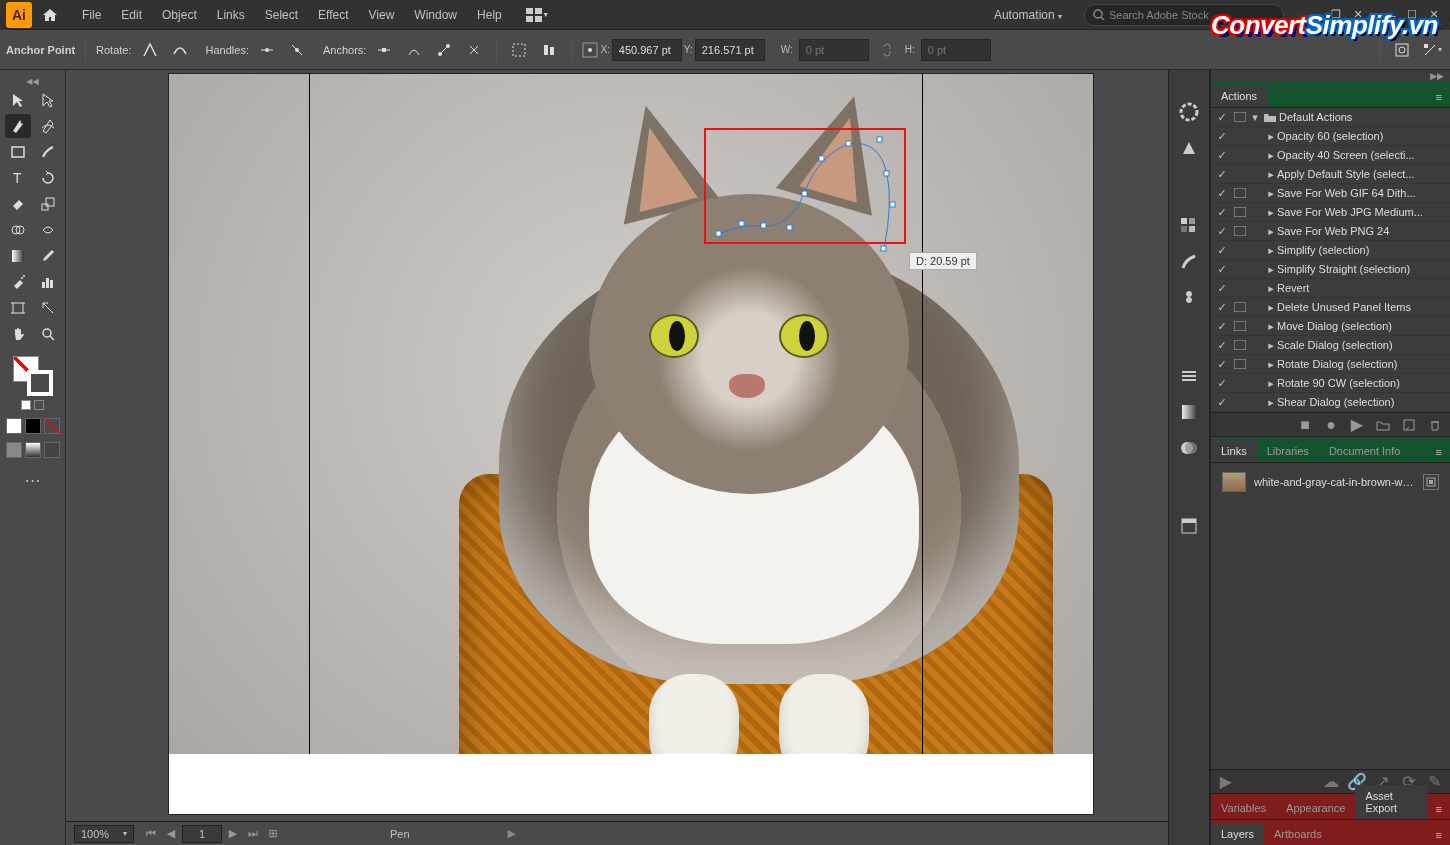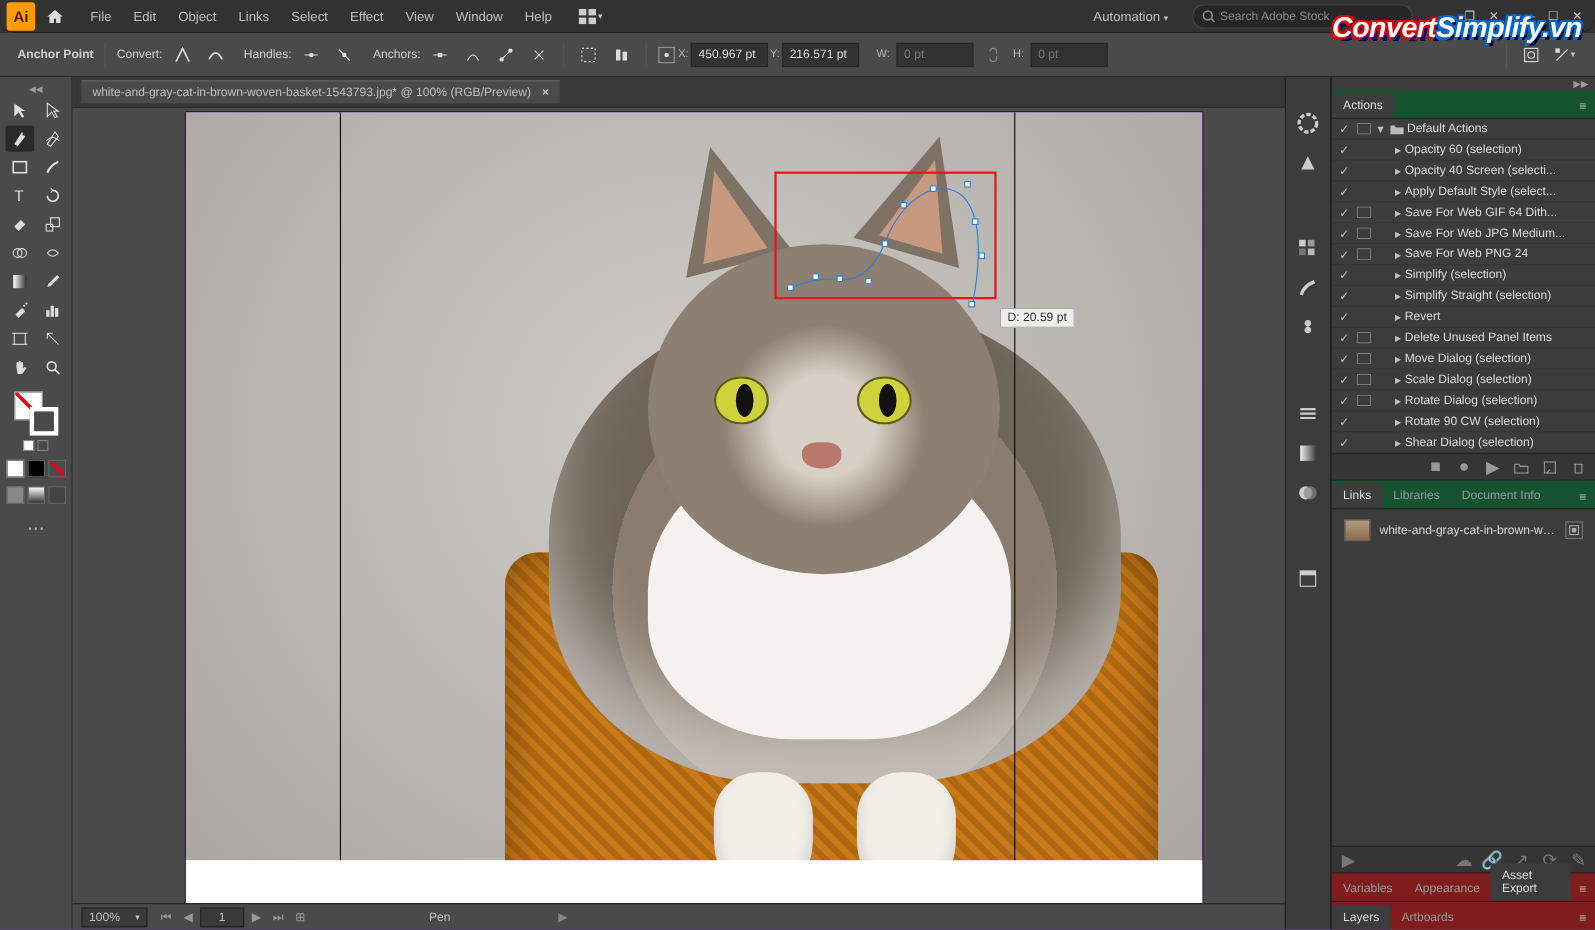--- a/index.html
+++ b/index.html
@@ -10,21 +10,21 @@
 .app-logo { width: 26px; height: 26px; background: #ff9a00; color: #4b1e04; font-weight: 900; font-size: 14px; display: flex; align-items: center; justify-content: center; border-radius: 3px; margin-right: 6px; }
 .home-icon { width: 24px; height: 24px; display: flex; align-items: center; justify-content: center; margin-right: 10px; cursor: pointer; }
 .menu-item { padding: 4px 10px; cursor: pointer; }
 .grid-icon-btn { margin-left: 10px; width: 30px; display:flex; align-items:center; justify-content:center; cursor:pointer; }
 .menubar-right { margin-left: auto; display: flex; align-items: center; gap: 12px; }
 .search-stock { width: 200px; height: 22px; background: #262626; border: 1px solid #444; border-radius: 10px; display: flex; align-items: center; padding: 0 8px; gap: 4px; font-size: 11px; color: #888; }
 .win-controls { display: flex; gap: 2px; margin-left: 8px; }
 .win-btn { width: 20px; height: 18px; display:flex; align-items:center; justify-content:center; cursor:pointer; font-size:11px; }
 
 
-.optionsbar { height: 40px; background: #4a4a4a; border-bottom: 1px solid #2a2a2a; display: flex; align-items: center; padding: 0 16px; font-size: 11px; gap: 6px; }
+.optionsbar { height: 40px; background: #4a4a4a; border-bottom: 1px solid #2a2a2a; display: flex; align-items: center; padding: 0 6px; font-size: 11px; gap: 6px; }
 .opt-label { color: #d0d0d0; }
 .opt-btn { width: 24px; height: 24px; display:flex; align-items:center; justify-content:center; border: 1px solid transparent; cursor:pointer; }
 .opt-sep { width: 1px; height: 24px; background: #555; margin: 0 4px; }
 .opt-field { height: 22px; background: #323232; border: 1px solid #262626; color: #ddd; font-size: 11px; padding: 0 6px; display: flex; align-items: center; min-width: 70px; }
 .opt-xy { display:flex; align-items:center; gap:2px; }
 .tiny-lbl { font-size: 10px; color: #bbb; }
 
 
 .workspace { display: flex; height: calc(100% - 30px - 40px); }
 
@@ -177,21 +177,21 @@
       <div class="win-btn">―</div>
       <div class="win-btn">☐</div>
       <div class="win-btn">✕</div>
     </div>
   </div>
 </div>
 
 <div class="optionsbar">
   <span class="opt-label" style="font-weight:600">Anchor Point</span>
   <div class="opt-sep"></div>
-  <span class="opt-label">Convert:</span>
+  <span class="opt-label">Rotate:</span>
   <div class="opt-btn">
       <svg width="16" height="16">
         <path d="M2 14 L8 2 L14 14" fill="none" stroke="#ddd" stroke-width="1.5"></path>
       </svg>
     </div>
   <div class="opt-btn">
       <svg width="16" height="16">
         <path d="M2 12 Q8 0 14 12" fill="none" stroke="#ddd" stroke-width="1.5"></path>
       </svg>
     </div>
@@ -436,26 +436,20 @@
     </div>
     <div class="mini-swatches">
       <div class="mini-sw" style="background:#888"></div>
       <div class="mini-sw" style="background:linear-gradient(#fff,#333)"></div>
       <div class="mini-sw" style="background:#444"></div>
     </div>
     <div class="tool-btn" style="margin-top:8px">⋯</div>
   </div>
 
   <div class="docarea">
-    <div class="doctabs">
-      <div class="doctab">
-        <span>white-and-gray-cat-in-brown-woven-basket-1543793.jpg* @ 100% (RGB/Preview)</span>
-        <span class="close-x">×</span>
-      </div>
-    </div>
     <div class="canvas-wrap">
       <div class="artboard">
         <div class="cat-img">
           <div class="cat-bg"></div>
           <div class="basket"></div>
           <div class="cat-body"></div>
           <div class="cat-chest"></div>
           <div class="ear left"></div>
             <div class="ear right"></div>
           <div class="ear-in left"></div>

